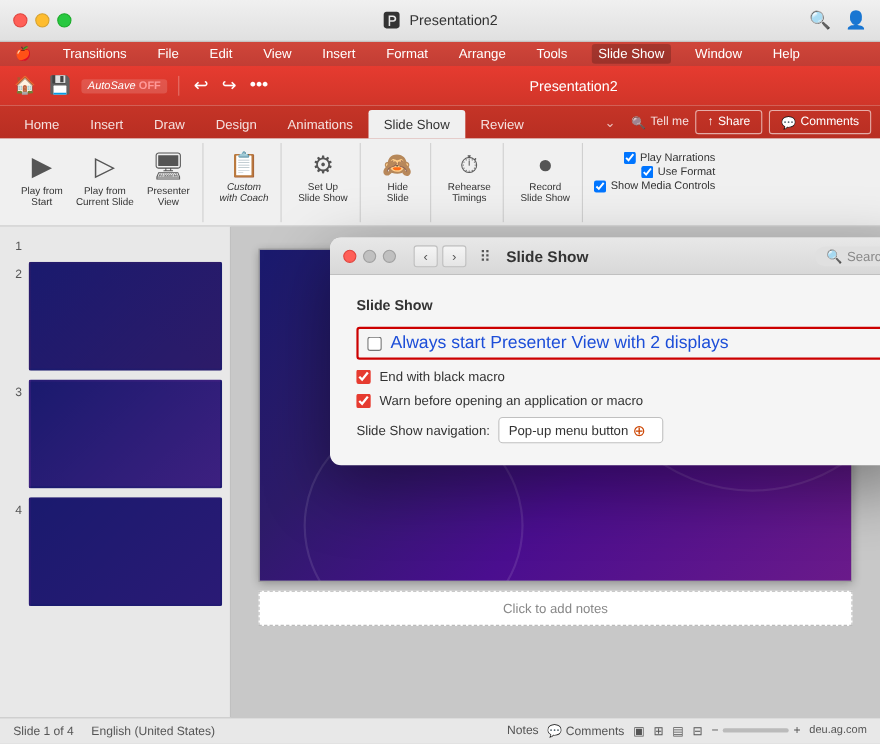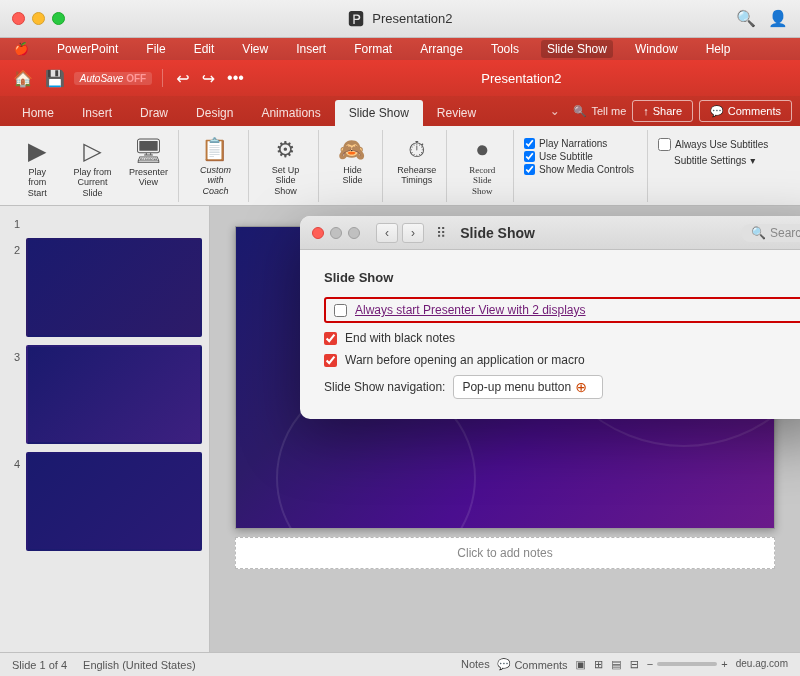--- a/index.html
+++ b/index.html
@@ -113,21 +113,21 @@
       min-width: 60px;
     }
     .ribbon-group:last-child { border-right: none; }
     .ribbon-group-buttons { display: flex; gap: 2px; align-items: flex-start; flex: 1; }
     .ribbon-btn {
       display: flex; flex-direction: column; align-items: center; gap: 2px;
       padding: 3px 5px; border-radius: 3px; cursor: pointer; font-size: 10px; color: #333;
       min-width: 44px;
     }
     .ribbon-btn-icon { font-size: 24px; color: #555; }
-    .ribbon-checkbox-group { display: flex; flex-direction: column; gap: 2px; padding: 4px 0; }
+    .ribbon-checkbox-group { display: flex; flex-direction: column; gap: 2px; padding: 4px 0; align-items: flex-end; }
     .ribbon-checkbox-item { display: flex; align-items: center; gap: 4px; font-size: 10px; color: #333; }
     .ribbon-checkbox-item input { width: 11px; height: 11px; }
     .subtitle-group { display: flex; flex-direction: column; gap: 4px; padding: 4px 0; }
     .subtitle-item { display: flex; align-items: center; gap: 4px; font-size: 10px; color: #333; cursor: pointer; }
 
     
     .main-content {
       display: flex;
       height: calc(676px - 38px - 22px - 36px - 30px - 80px - 24px);
       background: #d0d0d0;
@@ -284,21 +284,21 @@
     <span>Presentation2</span>
   </div>
   <div class="toolbar-icons-right">
     <span style="font-size:16px;color:#555;">🔍</span>
     <span style="font-size:16px;color:#555;">👤</span>
   </div>
 </div>
 
 <div class="app-menu">
   <span class="app-menu-item">🍎</span>
-  <span class="app-menu-item">PowerPoint</span>
+  <span class="app-menu-item">Transitions</span>
   <span class="app-menu-item">File</span>
   <span class="app-menu-item">Edit</span>
   <span class="app-menu-item">View</span>
   <span class="app-menu-item">Insert</span>
   <span class="app-menu-item">Format</span>
   <span class="app-menu-item">Arrange</span>
   <span class="app-menu-item">Tools</span>
   <span class="app-menu-item active">Slide Show</span>
   <span class="app-menu-item">Window</span>
   <span class="app-menu-item">Help</span>
@@ -386,53 +386,41 @@
   <div class="ribbon-group">
     <div class="ribbon-btn">
       <span class="ribbon-btn-icon" style="font-size:22px;">⏱</span>
       <span style="font-size:9px;text-align:center;line-height:1.2;">Rehearse<br>Timings</span>
     </div>
   </div>
 
   <div class="ribbon-group">
     <div class="ribbon-btn">
       <span class="ribbon-btn-icon" style="font-size:22px;">⏺</span>
-      <span style="font-size:9px;text-align:center;line-height:1.2;font-family:Liberation Serif, serif;">Record<br>Slide Show</span>
+      <span style="font-size:9px;text-align:center;line-height:1.2;">Record<br>Slide Show</span>
     </div>
   </div>
 
   <div class="ribbon-group" style="min-width:130px;align-items:flex-start;">
     <div class="ribbon-checkbox-group">
       <label class="ribbon-checkbox-item">
         <input type="checkbox" checked="" style="">
         <span>Play Narrations</span>
       </label>
       <label class="ribbon-checkbox-item">
         <input type="checkbox" checked="" style="">
-        <span>Use Subtitle</span>
+        <span>Use Format</span>
       </label>
       <label class="ribbon-checkbox-item">
         <input type="checkbox" checked="" style="">
         <span>Show Media Controls</span>
       </label>
     </div>
   </div>
 
-  <div class="ribbon-group" style="min-width:140px;align-items:flex-start;border-right:none;">
-    <div class="subtitle-group">
-      <label class="subtitle-item">
-        <input type="checkbox" style="">
-        <span>Always Use Subtitles</span>
-      </label>
-      <div class="subtitle-item" style="margin-left:16px;">
-        <span>Subtitle Settings</span>
-        <span>▾</span>
-      </div>
-    </div>
-  </div>
 </div>
 
 <div class="main-content">
 
   <div class="slide-panel">
     <div class="slide-thumb">
       <span class="slide-num">1</span>
     </div>
     <div class="slide-thumb">
       <span class="slide-num">2</span>
@@ -473,26 +461,26 @@
           <div class="dialog-search">
             <span>🔍</span>
             <span>Search</span>
           </div>
         </div>
         <div class="dialog-body">
           <div class="dialog-section-title">Slide Show</div>
 
           <div style="border: 2px solid #cc0000; border-radius: 3px; padding: 4px 8px; margin-bottom: 8px; display: flex; align-items: center; gap: 8px;">
             <input type="checkbox" style="width: 13px; height: 13px;">
-            <span style="font-size:12px;color:#701a75;text-decoration:underline;">Always start Presenter View with 2 displays</span>
+            <span style="font-size:16px;color:#1d4ed8;">Always start Presenter View with 2 displays</span>
           </div>
 
           <div class="dialog-option">
             <input type="checkbox" checked="" style="width: 13px; height: 13px; accent-color: rgb(230, 59, 48);">
-            <span>End with black notes</span>
+            <span>End with black macro</span>
           </div>
 
           <div class="dialog-option">
             <input type="checkbox" checked="" style="width: 13px; height: 13px; accent-color: rgb(230, 59, 48);">
             <span>Warn before opening an application or macro</span>
           </div>
 
           <div class="dialog-row">
             <span>Slide Show navigation:</span>
             <div class="dialog-select" style="min-width:150px;background:white;padding:0 8px;gap:4px;">

